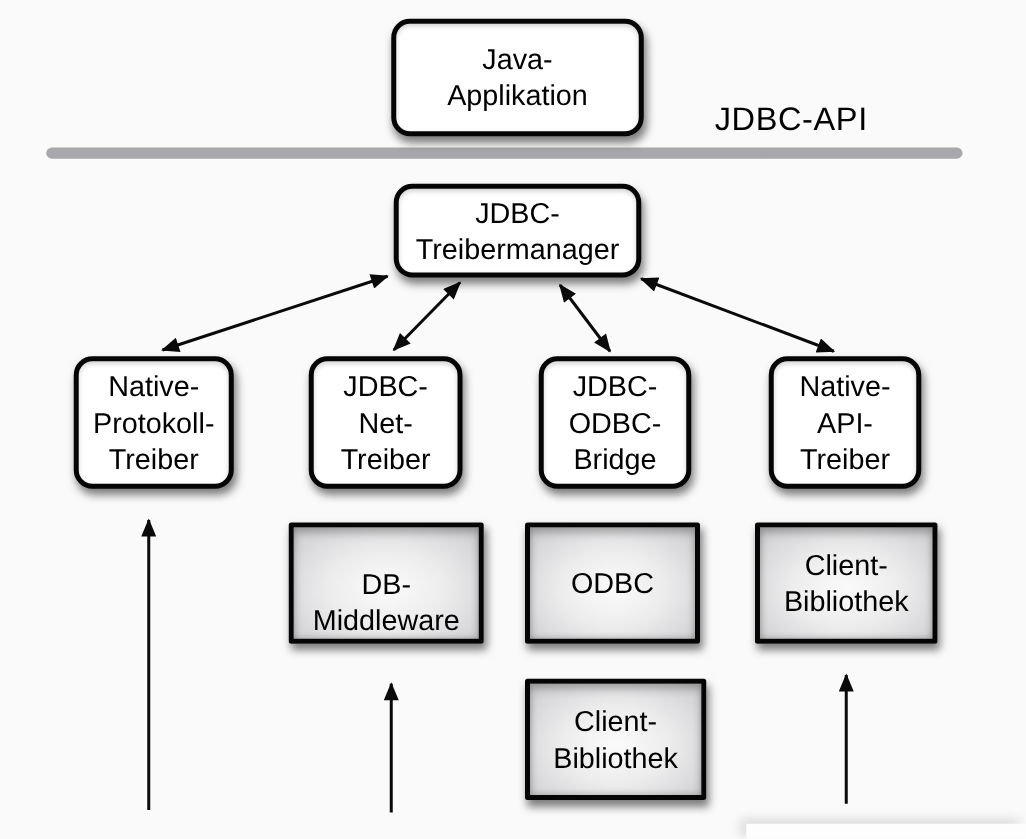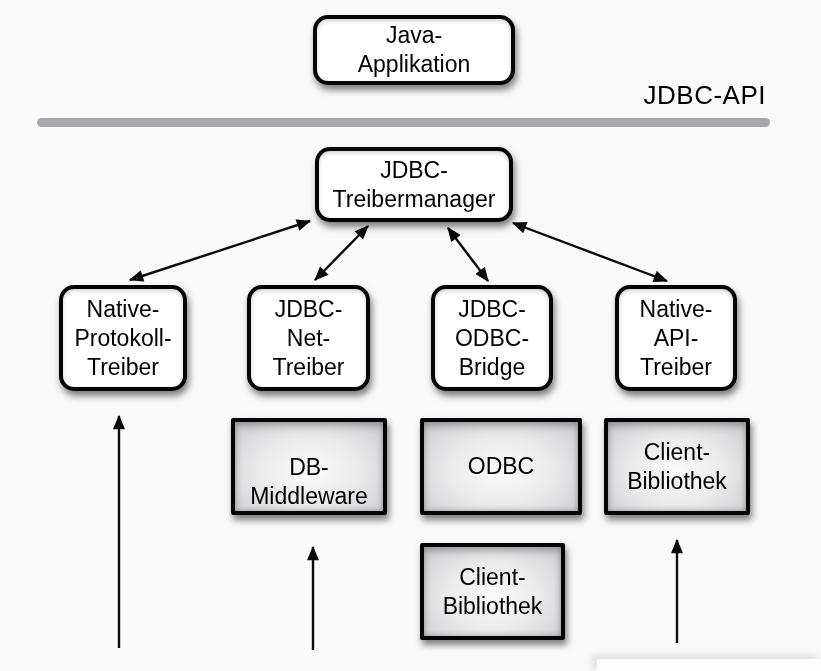--- a/index.html
+++ b/index.html
@@ -16,38 +16,38 @@
     background:#fff; border:4px solid #050505; border-radius:15px;
     box-shadow:2px 5px 7px rgba(0,0,0,0.50), inset 0 2px 4px rgba(0,0,0,0.18);
     font-size:23px; line-height:29px;
   }
   .lib {
     border-radius:2px;
     background:radial-gradient(ellipse at 50% 55%, #fbfbfb 0%, #ececed 45%, #cbcbce 100%);
     box-shadow:2px 5px 7px rgba(0,0,0,0.50), inset 0 4px 7px rgba(0,0,0,0.28), inset 0 -2px 4px rgba(0,0,0,0.12);
   }
   
-  .n-java      { left:313px; top:15px;  width:202px; height:70px;  }
+  .n-java      { left:313px; top:15px;  width:202px; height:94px;  }
   .n-manager   { left:315px; top:147px; width:198px; height:75px;  }
   .n-nativep   { left:59px;  top:285px; width:128px; height:106px; }
   .n-net       { left:247px; top:285px; width:123px; height:106px; }
   .n-odbcb     { left:431px; top:285px; width:122px; height:106px; }
   .n-nativeapi { left:615px; top:285px; width:122px; height:106px; }
   .n-dbmw      { left:231px; top:418px; width:156px; height:97px;align-items:flex-end;  }
-  .n-odbc      { left:420px; top:418px; width:162px; height:97px;  }
+  .n-odbc      { left:420px; top:418px; width:140px; height:97px;  }
   .n-clibr     { left:604px; top:418px; width:146px; height:97px;  }
   .n-clibc     { left:420px; top:543px; width:145px; height:97px;  }
 
   .divider {
     position:absolute; left:37px; top:118px; width:733px; height:9px;
     border-radius:5px; background:#a8a8ac;
   }
   .api-label {
     position:absolute; top:80px; left:500px; width:266px;
-    text-align:right; font-size:26px; line-height:30px; letter-spacing:0.5px;
+    text-align:center; font-size:26px; line-height:30px; letter-spacing:0.5px;
   }
   .arrow-layer {
     position:absolute; left:0; top:0; width:821px; height:671px;
     pointer-events:none;
   }
   .arrow-layer line { stroke:#0a0a0a; stroke-width:2.4px; }
   .br-panel {
     position:absolute; left:597px; top:659px; width:224px; height:14px;
     background:#fdfdfd; box-shadow:-5px -4px 9px rgba(0,0,0,0.12);
   }

